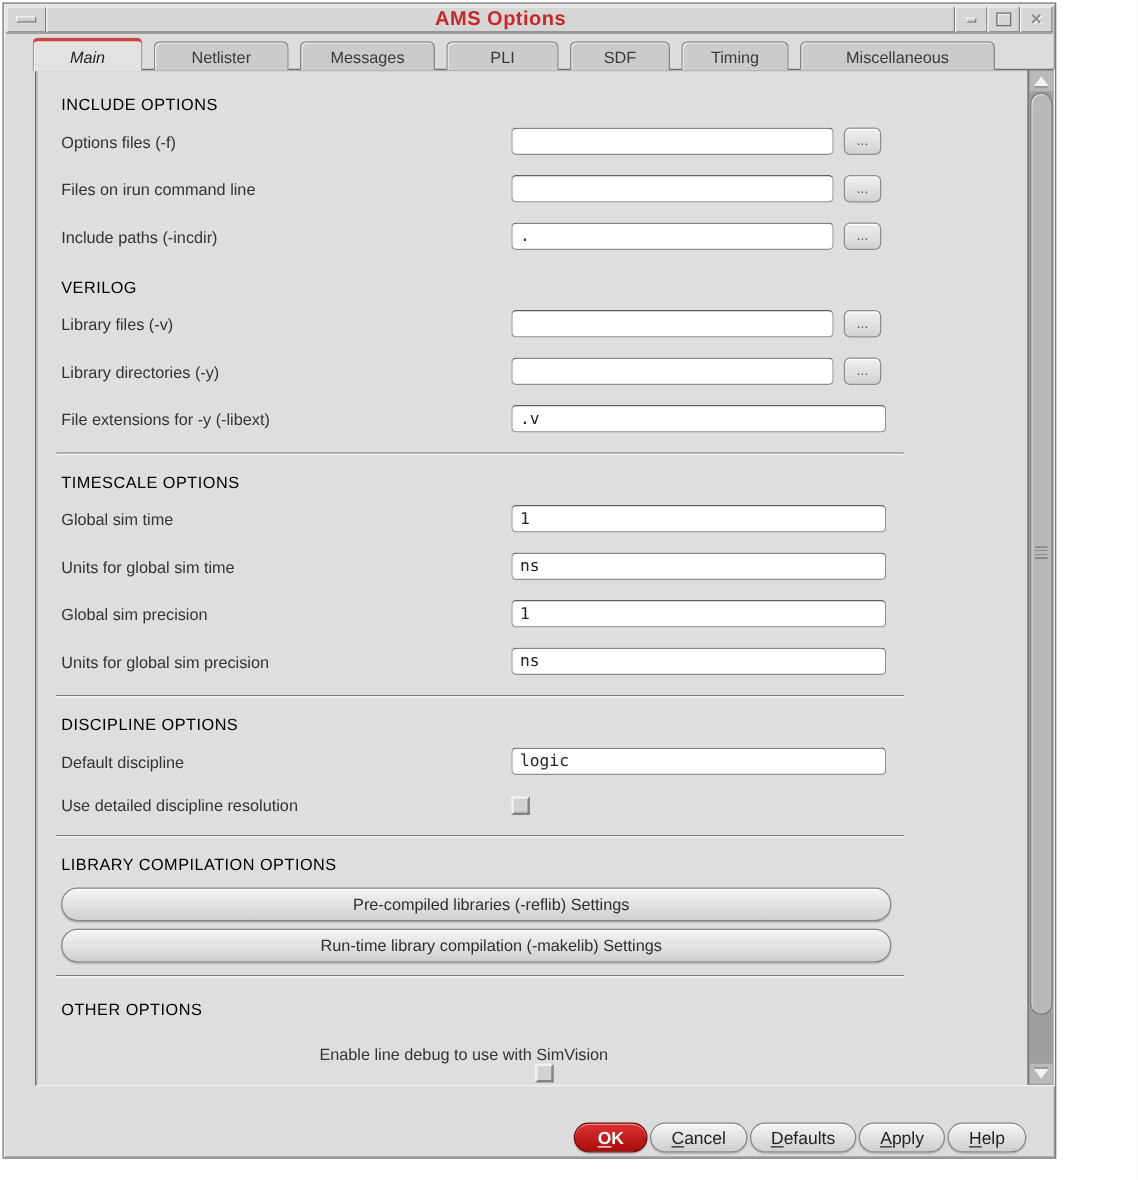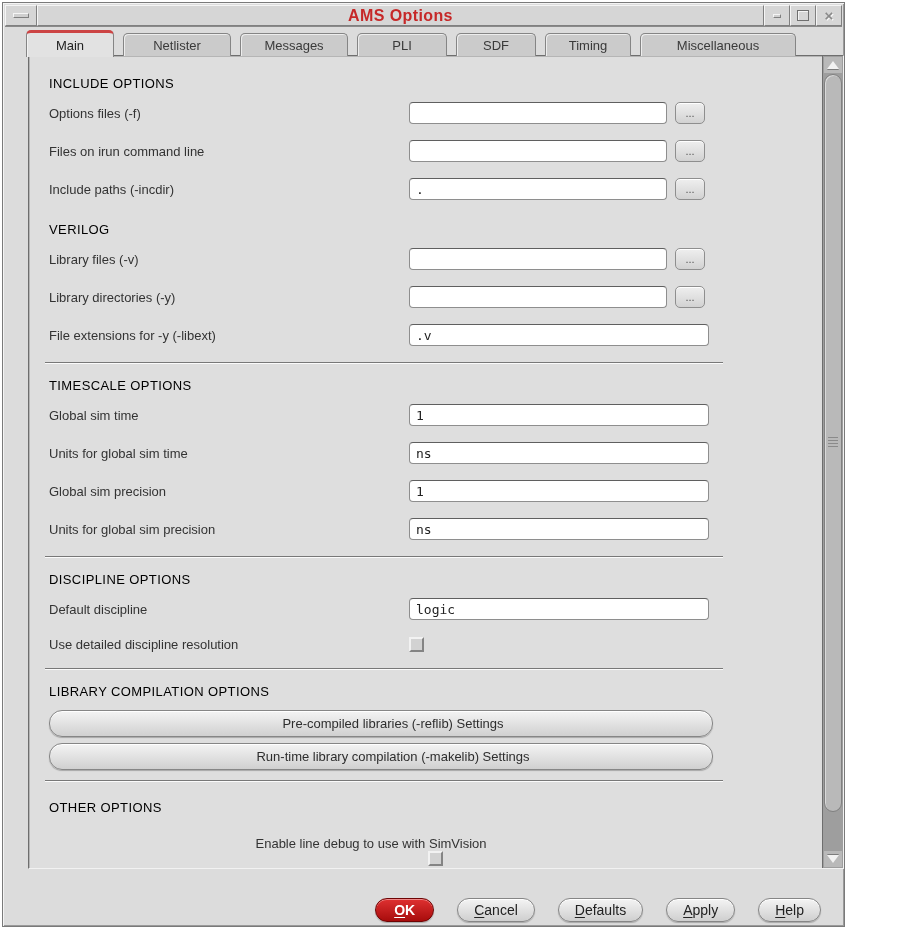--- a/index.html
+++ b/index.html
@@ -31,21 +31,21 @@
               text-shadow:1px 1px 0 #f7f7f7; }
 
   
   .tabrow { position:absolute; left:2px; top:25px; right:2px; height:28px;
             display:flex; align-items:flex-end; gap:9px; padding-left:21px; z-index:3; }
   .tab { height:23px; background:#cbcbcb; border:1px solid #858585; border-bottom:none;
          border-radius:5px 5px 0 0; box-shadow:inset 1px 1px 0 #ededed;
          display:flex; align-items:center; justify-content:center;
          font-size:13px; color:#3a3a3a; cursor:default; }
   .tab.active { height:27px; background:#e2e2e2; border-top:3px solid #cc4444;
-                margin-bottom:-1px; color:#222; box-shadow:inset 1px 0 0 #f2f2f2; }
+                margin-bottom:-1px; color:#222; box-shadow:inset 1px 0 0 #f2f2f2;font-style:italic; }
   .t0{width:88px}.t1{width:108px}.t2{width:108px}.t3{width:90px}.t4{width:80px}.t5{width:86px}.t6{width:156px}
 
   
   .content { position:absolute; left:25px; top:52px; width:816px; height:814px;
              background:#dedede; border:1px solid; border-color:#6e6e6e #f2f2f2 #f2f2f2 #6e6e6e;
              box-shadow:inset 1px 1px 0 #b5b5b5; z-index:2; overflow:hidden; }
   .form { position:absolute; left:0; top:0; right:21px; bottom:0; padding-top:10px; }
 
   .sect { padding-left:20px; margin-top:12px; height:20px; line-height:20px;
           font-size:13px; color:#000000; letter-spacing:0.4px; }
@@ -83,21 +83,21 @@
             border-bottom:8px solid #f2f2f2; filter:drop-shadow(0 1px 0 #7c7c7c); }
   .arr-down { width:0; height:0; border-left:6px solid transparent; border-right:6px solid transparent;
               border-top:8px solid #f2f2f2; filter:drop-shadow(0 -1px 0 #7c7c7c); }
   .sb-thumb { position:absolute; left:1px; right:1px; top:18px; height:738px;
               background:#b9b9b9; border:1px solid #808080; border-radius:9px;
               box-shadow:inset 1px 1px 0 #dadada; cursor:default; }
   .sb-grip { position:absolute; left:3px; right:3px; top:50%; margin-top:-6px; height:11px;
              background:repeating-linear-gradient(#8a8a8a 0 1px, transparent 1px 3px); }
 
   
-  .footer { position:absolute; right:23px; bottom:4px; display:flex; gap:23px; align-items:center; }
+  .footer { position:absolute; right:23px; bottom:4px; display:flex; gap:2px; align-items:center; }
   .fbtn { height:24px; border-radius:12px; padding:0 16px;
           background:linear-gradient(#f4f4f4,#cfcfcf); border:1px solid #868686;
           box-shadow:inset 0 1px 0 #ffffff, 0 1px 1px #a8a8a8;
           font-size:14px; color:#222; cursor:default; }
   .fbtn.primary { background:linear-gradient(#df3131,#a80c0c); border:1px solid #6e0505;
                   color:#ffffff; font-weight:bold; padding:0 18px;
                   box-shadow:inset 0 1px 0 #ef8a8a, 0 1px 1px #a8a8a8; }
   .fbtn u { text-decoration:underline; text-underline-offset:2px; }
 </style>
 </head>

